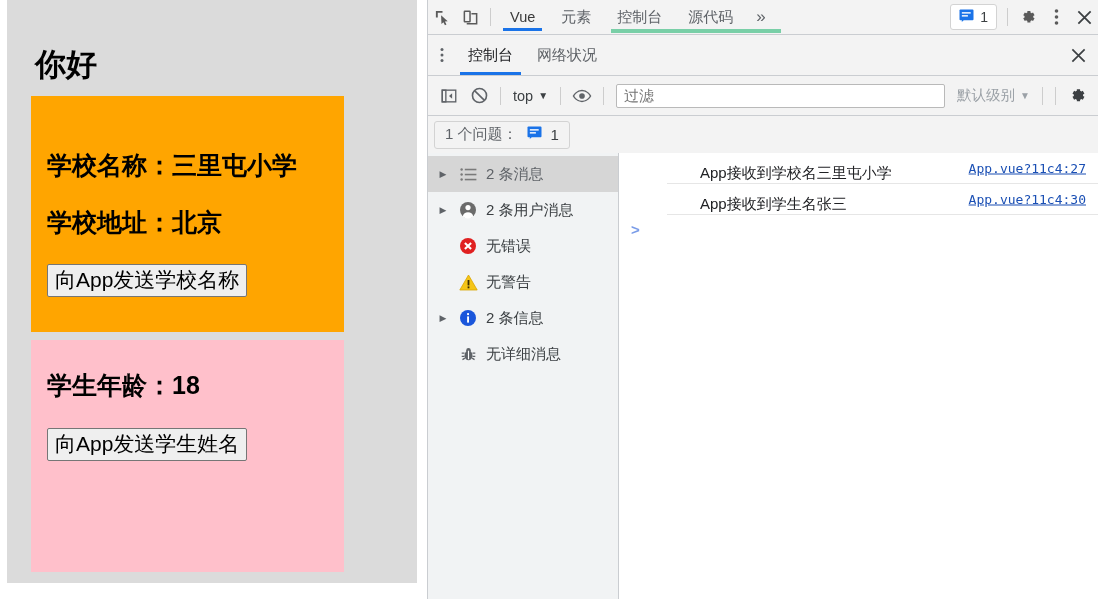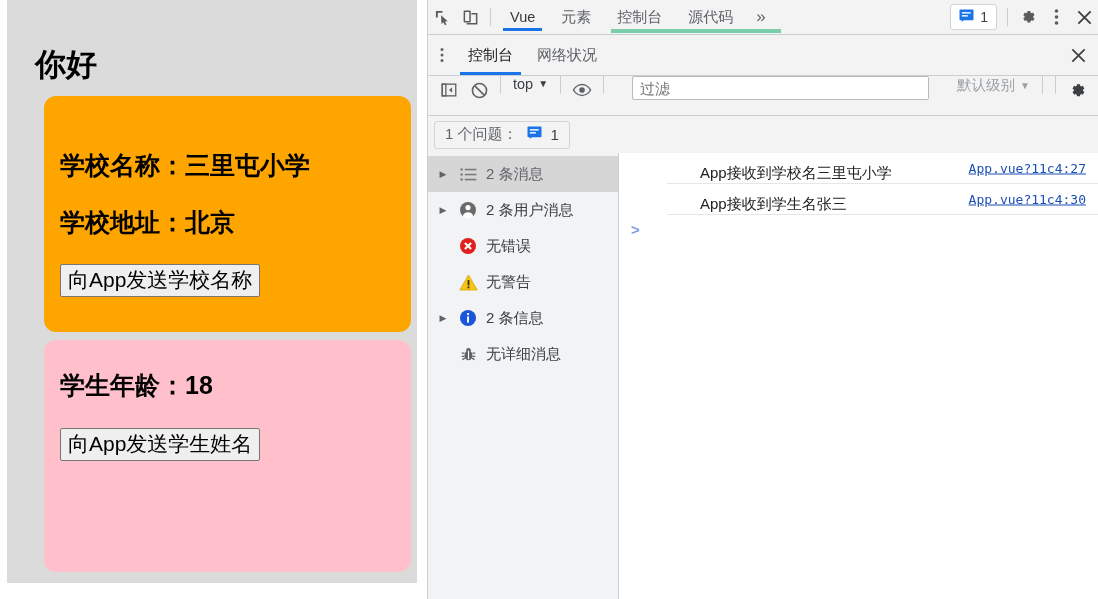--- a/index.html
+++ b/index.html
@@ -21,23 +21,22 @@
   .app-container {
     position: absolute; left: 7px; top: 0; width: 410px; height: 583px;
     background: #dbdbdb; box-sizing: border-box;
   }
   .app-title {
     margin: 12px; padding: 36px 0 0 16px;
     font-size: 31px; font-weight: bold; color: #000;
     line-height: 1.1; letter-spacing: 0px;
   }
   .card {
-    position: absolute; left: 37px; width: 367px; box-sizing: border-box;
+    position: absolute; left: 24px; width: 313px; box-sizing: border-box;
     padding: 0 16px;
-    border-radius: 12px;
   }
   .card-school { top: 96px; height: 236px; background: #ffa500; }
   .card-student { top: 340px; height: 232px; background: #ffc0cb; }
   .card h2 {
     margin: 0; padding: 0;
     font-size: 25px; font-weight: bold; color: #000;
     line-height: 1.05; white-space: nowrap;
   }
   .card-school .row1 { padding-top: 56px; }
   .card-school .row2 { padding-top: 31px; }
@@ -123,38 +122,38 @@
     content: ""; position: absolute; left: 4px; right: 4px; bottom: 0;
     height: 3px; background: #1a73e8;
   }
   .drawer-spacer { flex: 1 1 auto; }
   .close-x { width: 40px; display: flex; align-items: center; justify-content: center; flex: none; }
 
   
   .console-toolbar {
     height: 40px; background: #f3f3f3;
     border-bottom: 1px solid #cacdd1;
-    display: flex; align-items: flex-start; padding: 0 6px;
+    display: flex; align-items: center; padding: 0 6px;
     box-sizing: border-box;
   }
   .ct-icon {
     width: 30px; height: 28px; display: flex; align-items: center; justify-content: center;
     color: #5f6368; flex: none;
   }
   .ctx-select {
     display: flex; align-items: center; gap: 5px;
     font-size: 14.5px; color: #3c4043; padding: 0 6px; flex: none;
   }
   .caret { font-size: 10px; line-height: 1; }
   .filter-input {
     flex: 1 1 auto; height: 24px; min-width: 40px;
     border: 1px solid #b9b9b9; border-radius: 2px; background: #fff;
     font-family: "Liberation Sans", "DejaVu Sans", sans-serif;
     font-size: 15px; color: #9aa0a6;
-    padding: 0 7px; margin: 0 22px; box-sizing: border-box;
+    padding: 0 7px; margin: 0 6px; box-sizing: border-box;
     outline: none;
   }
   .level-select {
     display: flex; align-items: center; gap: 5px;
     font-size: 14.5px; color: #9aa0a6; padding: 0 6px; flex: none;
   }
 
   
   .issues-row {
     height: 38px; background: #f3f3f3;

